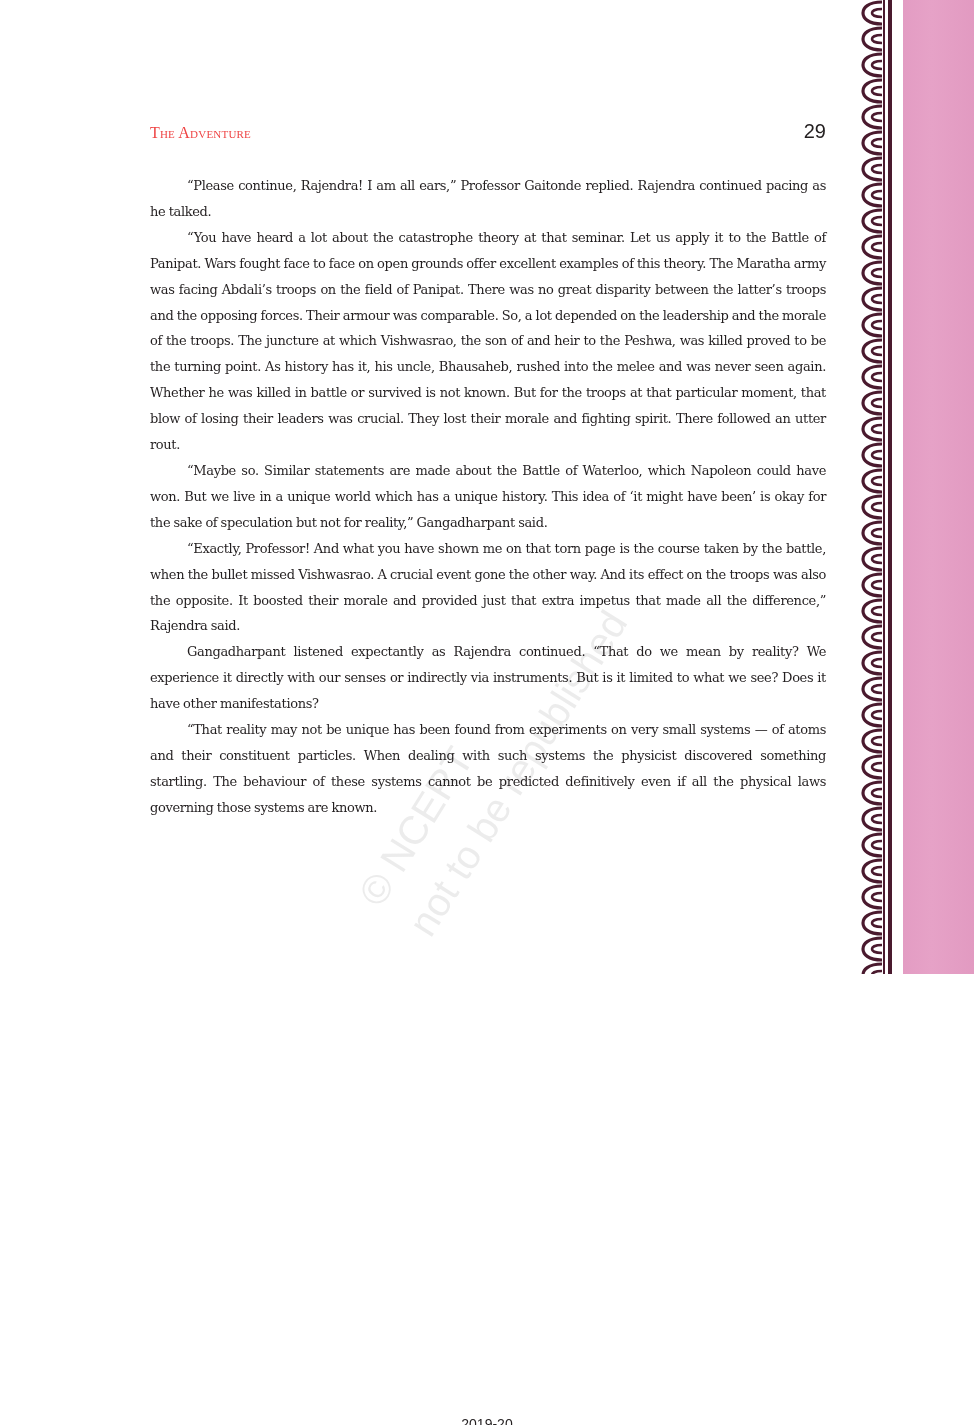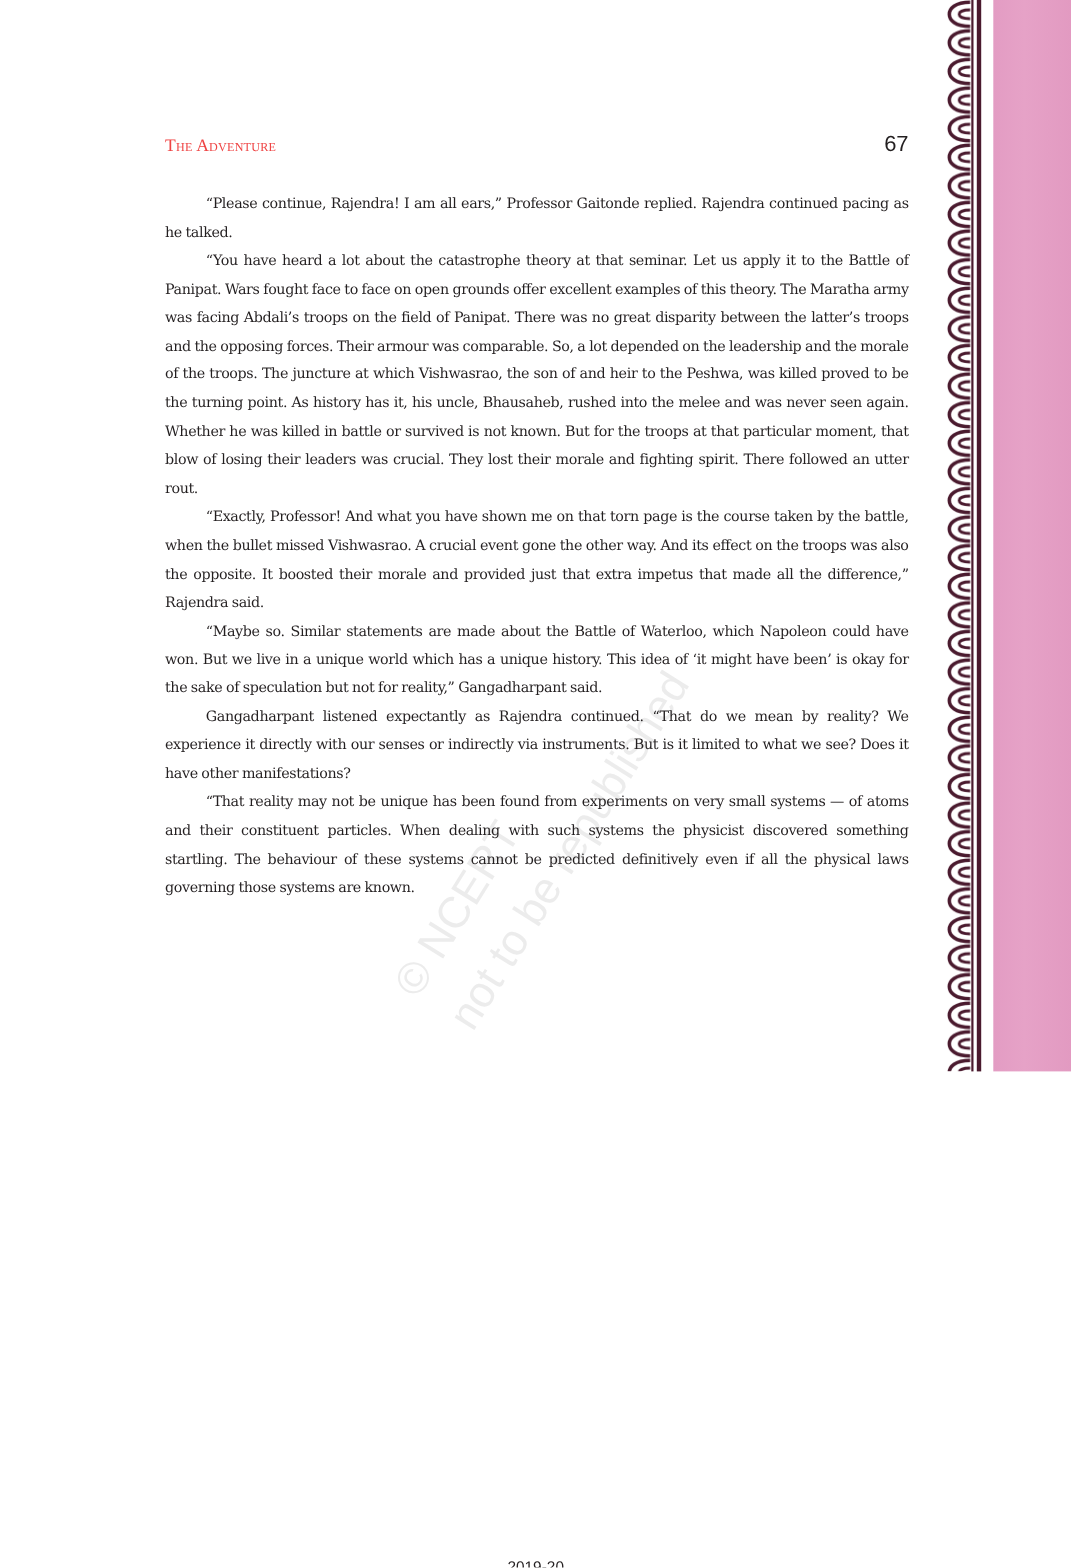--- a/index.html
+++ b/index.html
@@ -74,30 +74,30 @@
         </pattern>
       </defs>
       <rect x="0" y="0" width="24" height="974" fill="url(#scal)"></rect>
     </svg>
     <div class="line-thin"></div>
     <div class="line-thick"></div>
     <div class="pink-band"></div>
   </div>
 
   <div class="running-head">The Adventure</div>
-  <div class="page-number">67</div>
+  <div class="page-number">29</div>
 
   <div class="watermark">
     <div class="wm-line" style="left:20px; top:330px;">© NCERT</div>
     <div class="wm-line" style="left:70px; top:360px;">not to be republished</div>
   </div>
 
   <div class="body-text">
     <p>“Please continue, Rajendra! I am all ears,” Professor Gaitonde replied. Rajendra continued pacing as he talked.</p>
     <p>“You have heard a lot about the catastrophe theory at that seminar. Let us apply it to the Battle of Panipat. Wars fought face to face on open grounds offer excellent examples of this theory. The Maratha army was facing Abdali’s troops on the field of Panipat. There was no great disparity between the latter’s troops and the opposing forces. Their armour was comparable. So, a lot depended on the leadership and the morale of the troops. The juncture at which Vishwasrao, the son of and heir to the Peshwa, was killed proved to be the turning point. As history has it, his uncle, Bhausaheb, rushed into the melee and was never seen again. Whether he was killed in battle or survived is not known. But for the troops at that particular moment, that blow of losing their leaders was crucial. They lost their morale and fighting spirit. There followed an utter rout.</p>
+    <p>“Maybe so. Similar statements are made about the Battle of Waterloo, which Napoleon could have won. But we live in a unique world which has a unique history. This idea of ‘it might have been’ is okay for the sake of speculation but not for reality,” Gangadharpant said.</p>
     <p>“Exactly, Professor! And what you have shown me on that torn page is the course taken by the battle, when the bullet missed Vishwasrao. A crucial event gone the other way. And its effect on the troops was also the opposite. It boosted their morale and provided just that extra impetus that made all the difference,” Rajendra said.</p>
-    <p>“Maybe so. Similar statements are made about the Battle of Waterloo, which Napoleon could have won. But we live in a unique world which has a unique history. This idea of ‘it might have been’ is okay for the sake of speculation but not for reality,” Gangadharpant said.</p>
     <p>Gangadharpant listened expectantly as Rajendra continued. “That do we mean by reality? We experience it directly with our senses or indirectly via instruments. But is it limited to what we see? Does it have other manifestations?</p>
     <p>“That reality may not be unique has been found from experiments on very small systems — of atoms and their constituent particles. When dealing with such systems the physicist discovered something startling. The behaviour of these systems cannot be predicted definitively even if all the physical laws governing those systems are known.</p>
   </div>
 
   <div class="footer-year">2019-20</div>
 </div>
 
 </body></html>

